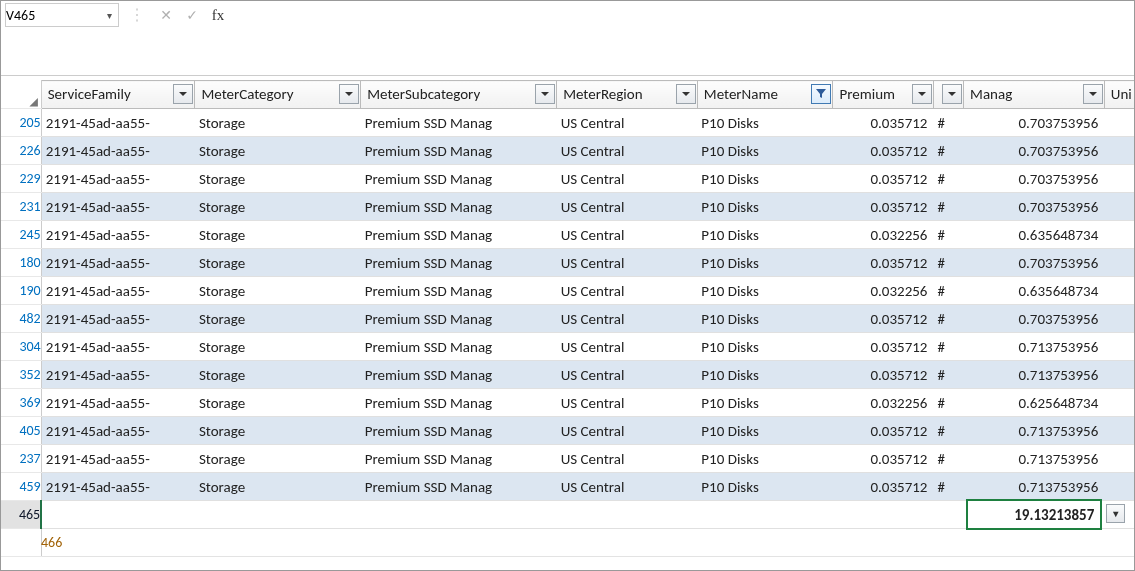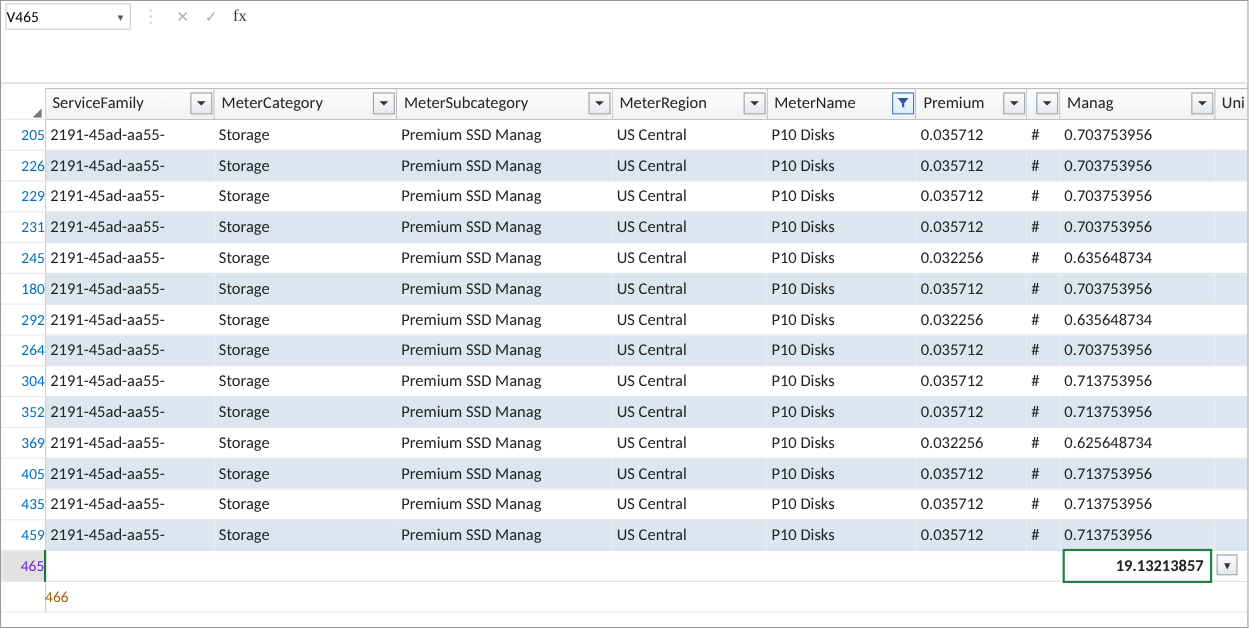--- a/index.html
+++ b/index.html
@@ -11,41 +11,41 @@
     .fb-sep { color: #d0d0d0; font-size: 16px; padding: 2px 6px; }
     .fb-btn { width: 22px; height: 22px; display: flex; align-items: center; justify-content: center; color: #b0b0b0; font-size: 14px; margin-top: 1px; }
     .fb-btn.fx { font-family: 'Times New Roman', serif; color: #333; font-size: 15px; }
     .formula-input { border: 1px solid #ccc; flex: 1; height: 52px; padding: 3px 8px; font-size: 15px; margin-left: 4px; background: #fff; }
     
     .sheet { position: relative; overflow: hidden; margin-top: 4px; }
     table.sheet-table { border-collapse: collapse; table-layout: fixed; width: 1140px; }
     
     .rowhead { width: 40px; text-align: right; font-size: 14px; color: #0070c0; border-right: 1px solid #ccc; border-bottom: 1px solid #e8e8e8; background: #fff; cursor: pointer; user-select: none; height: 28px; }
     .rowhead.corner { color:#777; font-size:10px; text-align:right; padding-right:3px; vertical-align:bottom; }
-    .rowhead.selected { background: #e2e2e2; color: #6d28d9; border-right: 2px solid #217346; }
+    .rowhead.selected { background: #e2e2e2; color: #0f172a; border-right: 2px solid #217346; }
     
     th.colhead { background: linear-gradient(#fdfdfd,#f1f1f1); border: 1px solid #bbb; height: 28px; font-weight: normal; font-size: 15px; position: relative; padding-left: 20px; text-align: left; color: #222; }
     th.colhead .label { position: absolute; left: 6px; top: 4px; white-space: nowrap; overflow: hidden; }
     .filter-btn { position: absolute; right: 1px; top: 3px; width: 20px; height: 20px; border: 1px solid #9aa3ab; background: linear-gradient(#fafbfc,#e6e9ed); display: flex; align-items: center; justify-content: center; cursor: pointer; }
     .filter-btn svg { width: 10px; height: 10px; }
     th.filtered .filter-btn { background: linear-gradient(#f5faff,#dcecfb); border-color: #417ab3; }
     
     col.c-rownum { width: 40px; }
     col.c-sf { width: 153px; }
     col.c-mc { width: 165px; }
     col.c-ms { width: 195px; }
     col.c-mr { width: 140px; }
     col.c-mn { width: 135px; }
     col.c-q { width: 100px; }
     col.c-x { width: 30px; }
     col.c-cost { width: 140px; }
     col.c-uni { width: 36px; }
     
     td.cell { border-bottom: 1px solid #e0e0e0; height: 28px; padding: 0 4px; white-space: nowrap; overflow: hidden; font-size: 15px; color: #222; background: #fff; }
-    td.cell.num { padding-right: 6px; }
+    td.cell.num { text-align: right; padding-right: 6px; }
     tr.banded td.cell { background: #dce6f1; }
     
     tr.total-row td.cell { background: #fff; border-top: 1px solid #6d8cae; font-weight: bold; }
     td.total-cell { position: relative; }
     td.total-cell .total-value-box { position:absolute; top:-2px; left:2px; right:2px; bottom:-2px; border: 2px solid #1e8040; background: #fff; display:flex; align-items:center; justify-content:flex-end; padding-right:6px; }
     .total-dd { position:absolute; right:-21px; top:3px; width:19px; height:19px; border:1px solid #9aa3ab; background:linear-gradient(#fafbfc,#e6e9ed); display:flex; align-items:center; justify-content:center; cursor:pointer; }
     .total-dd:before { content:'▾'; font-size:10px; color:#333; }
     
     tr.below td.cell { border-bottom:1px solid #e3e3e3; }
     tr.below .rowhead { color:#555; }
@@ -218,33 +218,33 @@
           <td class="cell">Storage</td>
           <td class="cell">Premium SSD Manag</td>
           <td class="cell">US Central</td>
           <td class="cell">P10 Disks</td>
           <td class="cell num">0.035712</td>
           <td class="cell" style="text-align: left;">#</td>
           <td class="cell num">0.703753956</td>
           <td class="cell"></td>
         </tr>
         <tr>
-          <td class="rowhead">292</td>
+          <td class="rowhead">190</td>
           <td class="cell">2191-45ad-aa55-</td>
           <td class="cell">Storage</td>
           <td class="cell">Premium SSD Manag</td>
           <td class="cell">US Central</td>
           <td class="cell">P10 Disks</td>
           <td class="cell num">0.032256</td>
           <td class="cell" style="text-align: left;">#</td>
           <td class="cell num">0.635648734</td>
           <td class="cell"></td>
         </tr>
         <tr class="banded">
-          <td class="rowhead">264</td>
+          <td class="rowhead">482</td>
           <td class="cell">2191-45ad-aa55-</td>
           <td class="cell">Storage</td>
           <td class="cell">Premium SSD Manag</td>
           <td class="cell">US Central</td>
           <td class="cell">P10 Disks</td>
           <td class="cell num">0.035712</td>
           <td class="cell" style="text-align: left;">#</td>
           <td class="cell num">0.703753956</td>
           <td class="cell"></td>
         </tr>
@@ -290,21 +290,21 @@
           <td class="cell">Storage</td>
           <td class="cell">Premium SSD Manag</td>
           <td class="cell">US Central</td>
           <td class="cell">P10 Disks</td>
           <td class="cell num">0.035712</td>
           <td class="cell" style="text-align: left;">#</td>
           <td class="cell num">0.713753956</td>
           <td class="cell"></td>
         </tr>
         <tr>
-          <td class="rowhead">435</td>
+          <td class="rowhead">237</td>
           <td class="cell">2191-45ad-aa55-</td>
           <td class="cell">Storage</td>
           <td class="cell">Premium SSD Manag</td>
           <td class="cell">US Central</td>
           <td class="cell">P10 Disks</td>
           <td class="cell num">0.035712</td>
           <td class="cell" style="text-align: left;">#</td>
           <td class="cell num">0.713753956</td>
           <td class="cell"></td>
         </tr>

